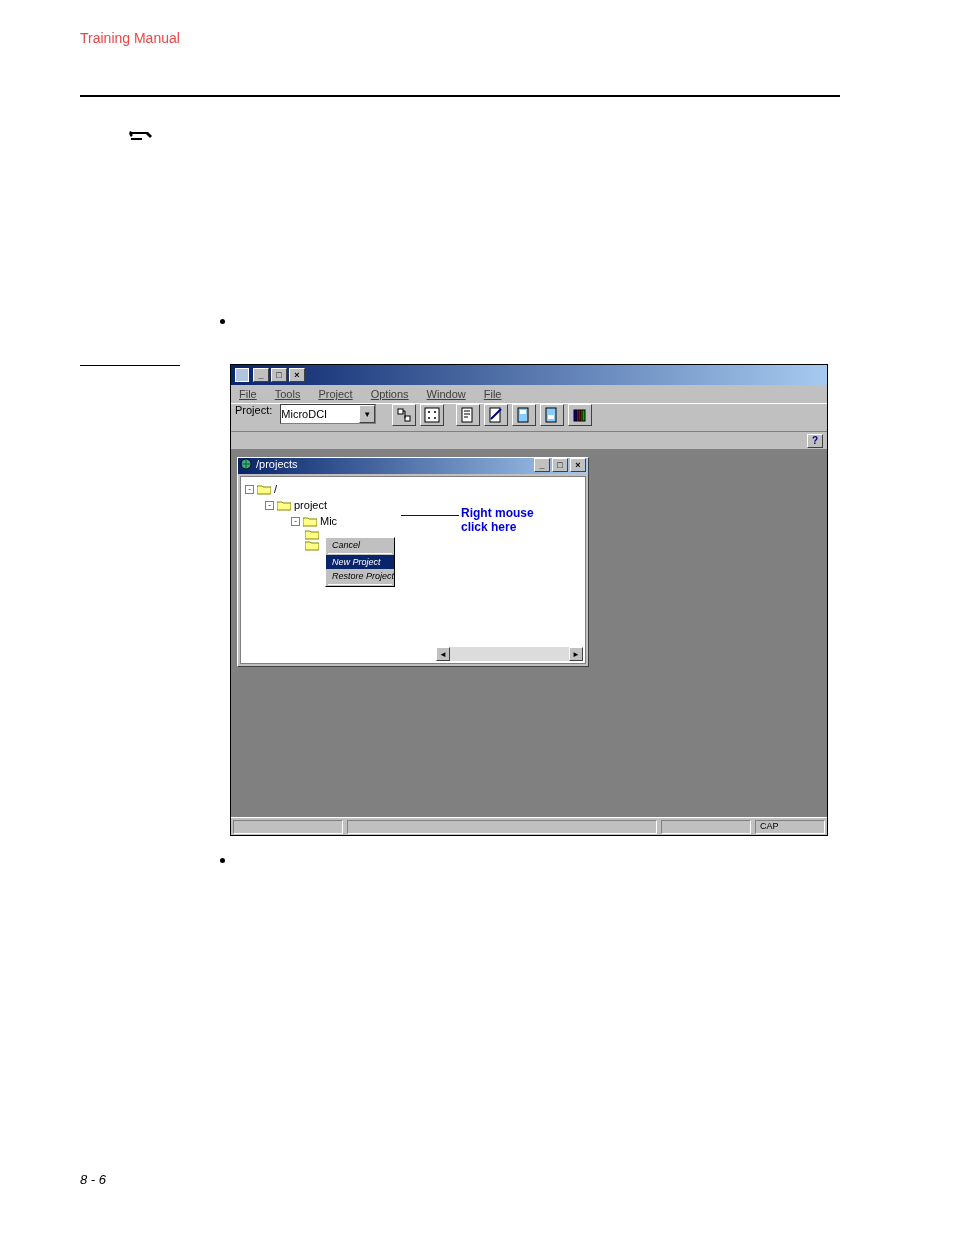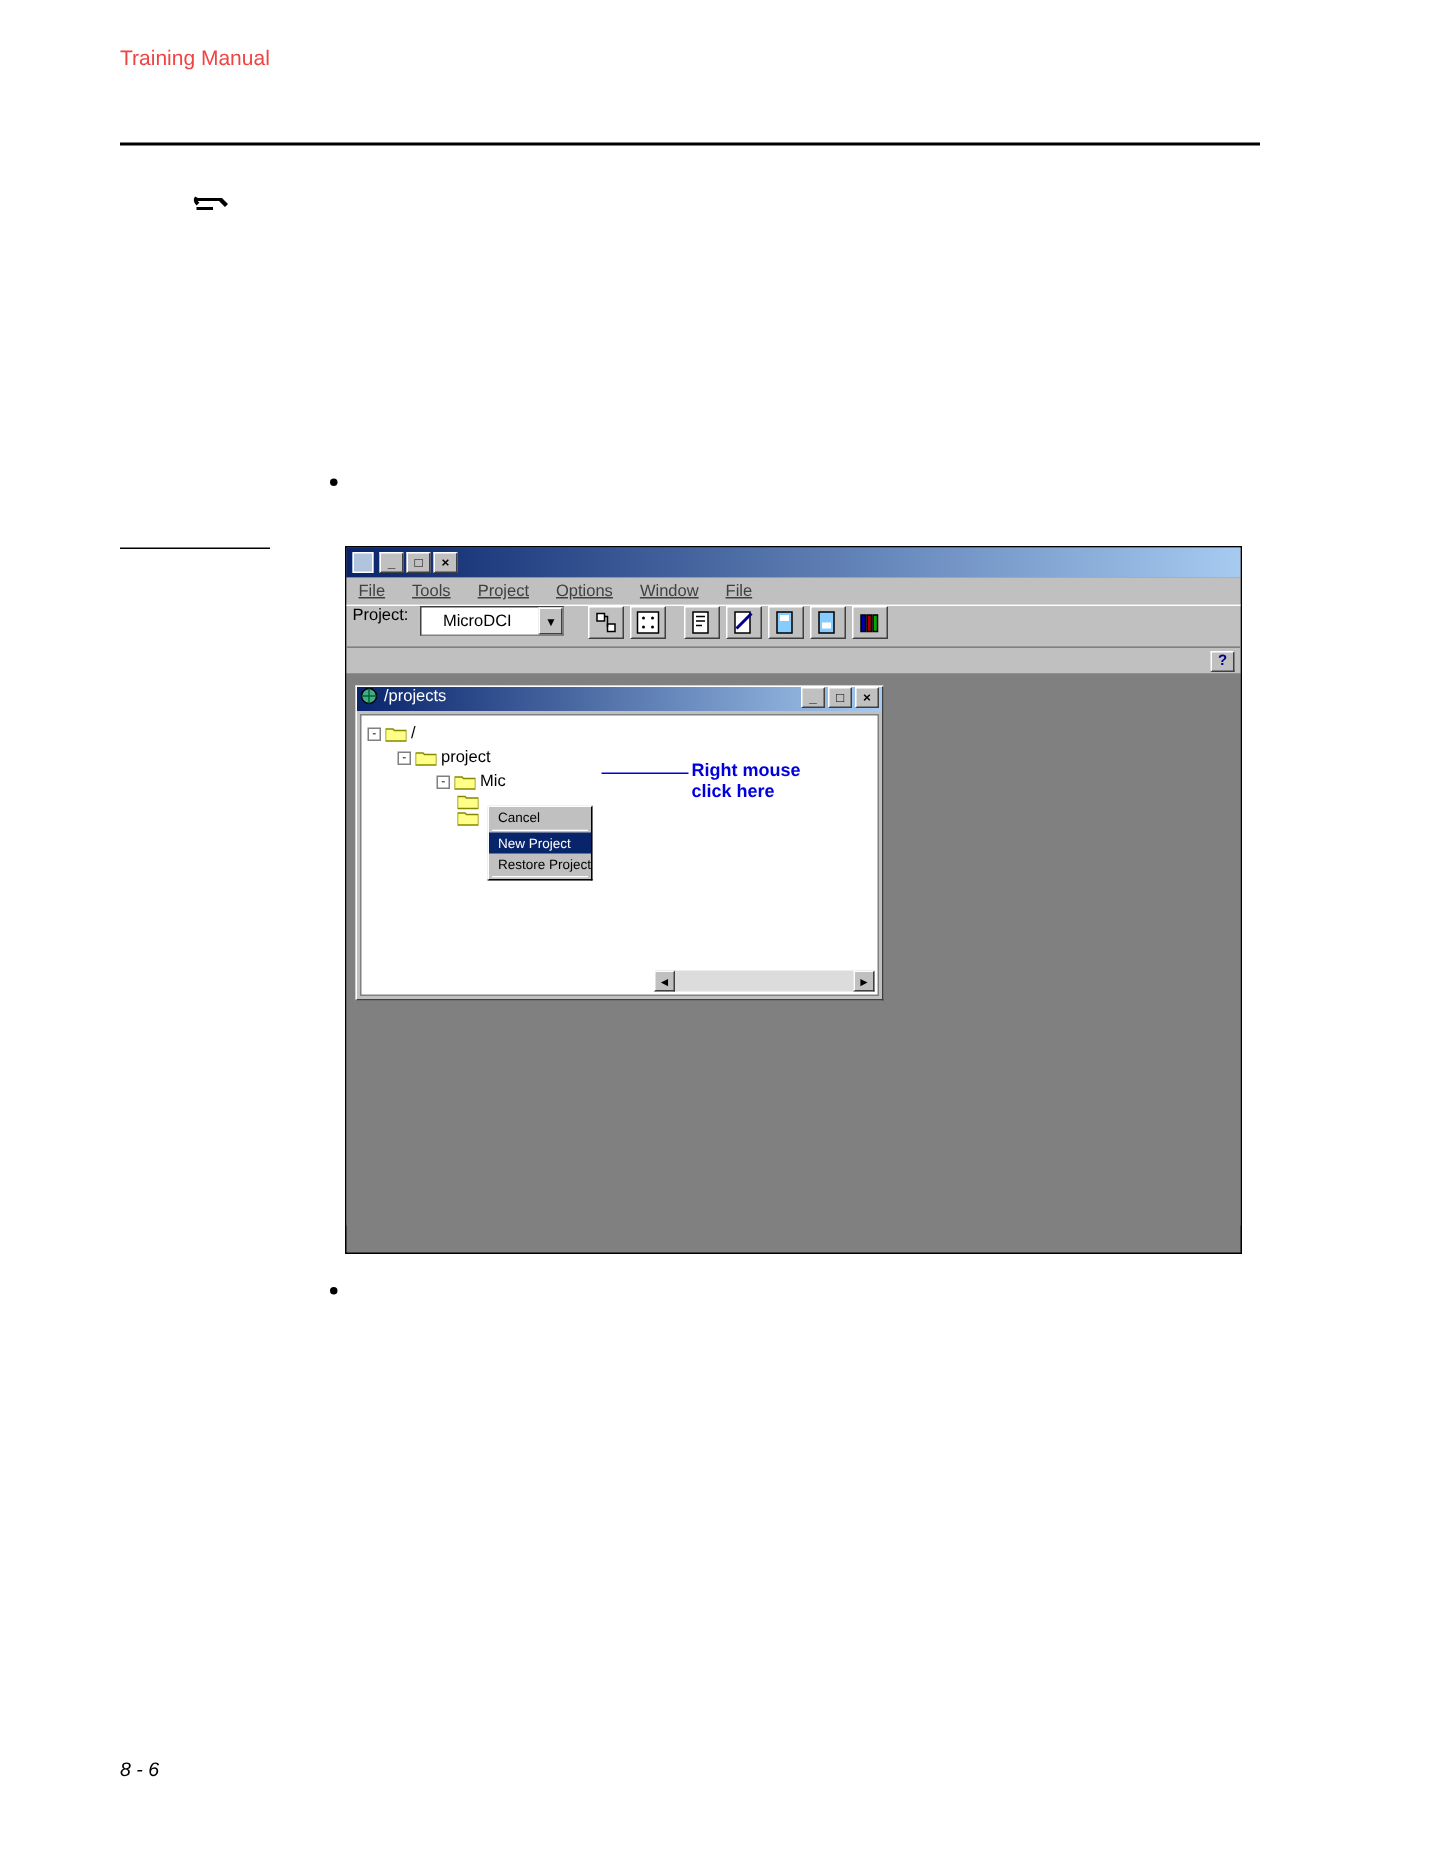--- a/index.html
+++ b/index.html
@@ -129,21 +129,21 @@
   .project-select {
     width: 96px;
     height: 20px;
     background: #fff;
     border: 1px solid #808080;
     border-top-color: #404040;
     border-left-color: #404040;
     display: flex;
     align-items: center;
     font-size: 11px;
-    padding-left: 14px;
+    padding-left: 0;
     position: relative;
   }
   .select-arrow {
     position: absolute;
     right: 0; top: 0;
     width: 16px; height: 18px;
     background: #c0c0c0;
     border: 1px solid #fff;
     border-right-color: #404040;
     border-bottom-color: #404040;
@@ -267,20 +267,21 @@
     position: absolute;
     top: 60px;
     left: 84px;
     width: 70px;
     background: #c0c0c0;
     border: 1px solid #fff;
     border-right-color: #000;
     border-bottom-color: #000;
     font-size: 9px;
     z-index: 10;
+    font-style: italic;
   }
   .menu-item {
     padding: 2px 6px;
     white-space: nowrap;
   }
   .menu-item.selected {
     background: #08246b;
     color: #fff;
   }
   .menu-sep {
@@ -515,18 +516,24 @@
 
         <div class="inner-scrollbar-h">
           <div class="scroll-btn">◄</div>
           <div class="scroll-btn">►</div>
         </div>
       </div>
     </div>
 
   </div>
 
+  <div class="statusbar">
+    <div class="status-panel" style="flex:0 0 110px"></div>
+    <div class="status-panel"></div>
+    <div class="status-panel small"></div>
+    <div class="status-panel tiny">CAP</div>
+  </div>
 
 </div>
 
 <div class="bullet bullet-2"></div>
 
 <div class="page-footer">8 - 6</div>
 
 </body></html>

